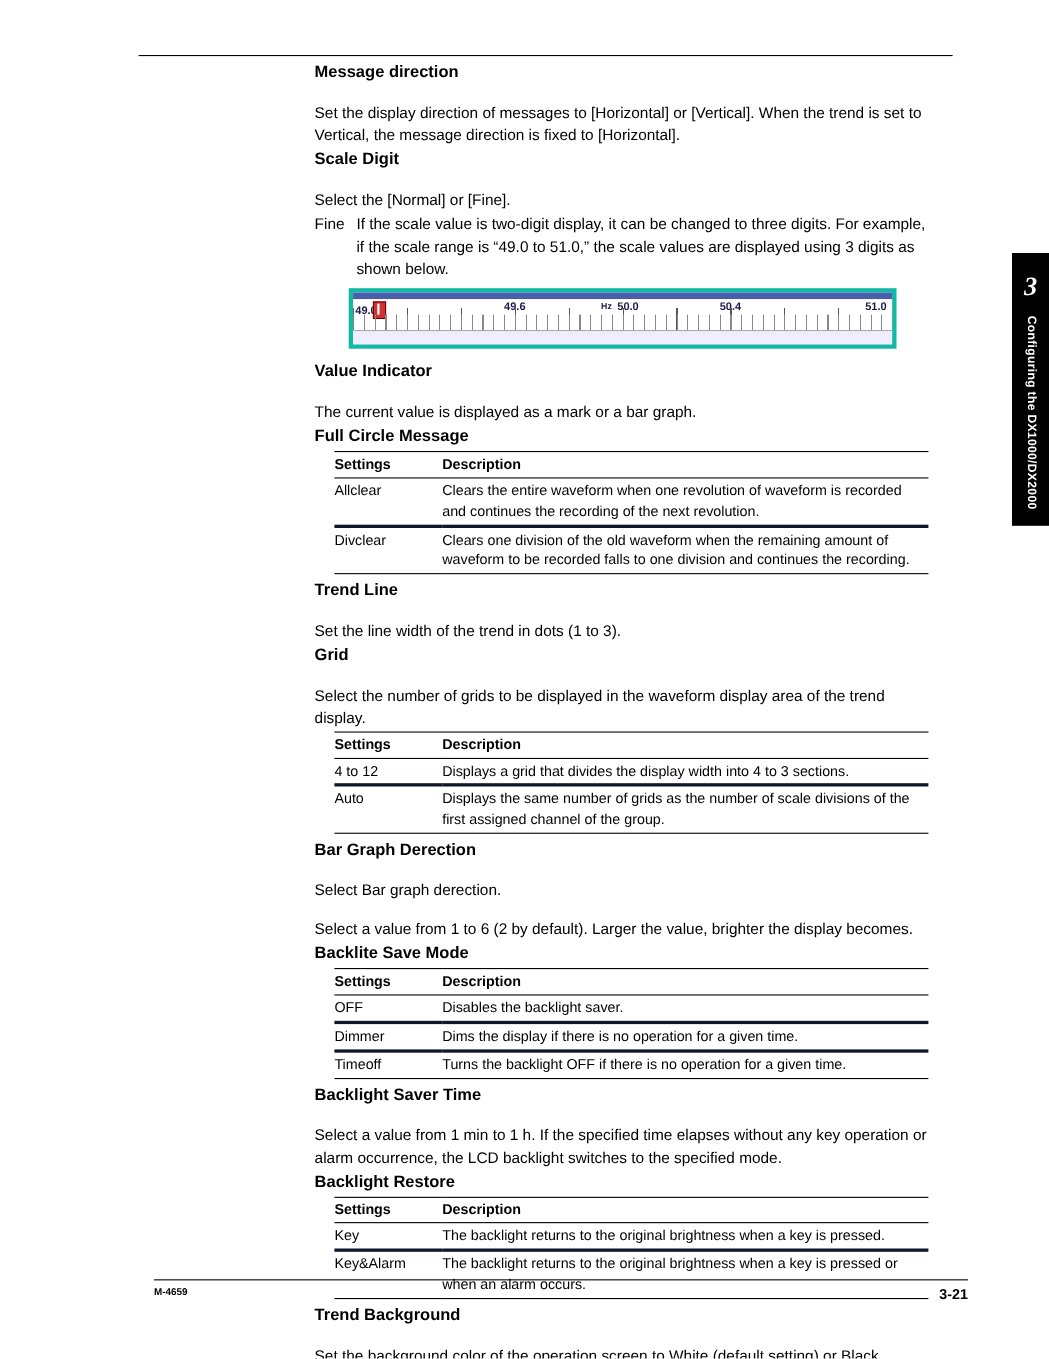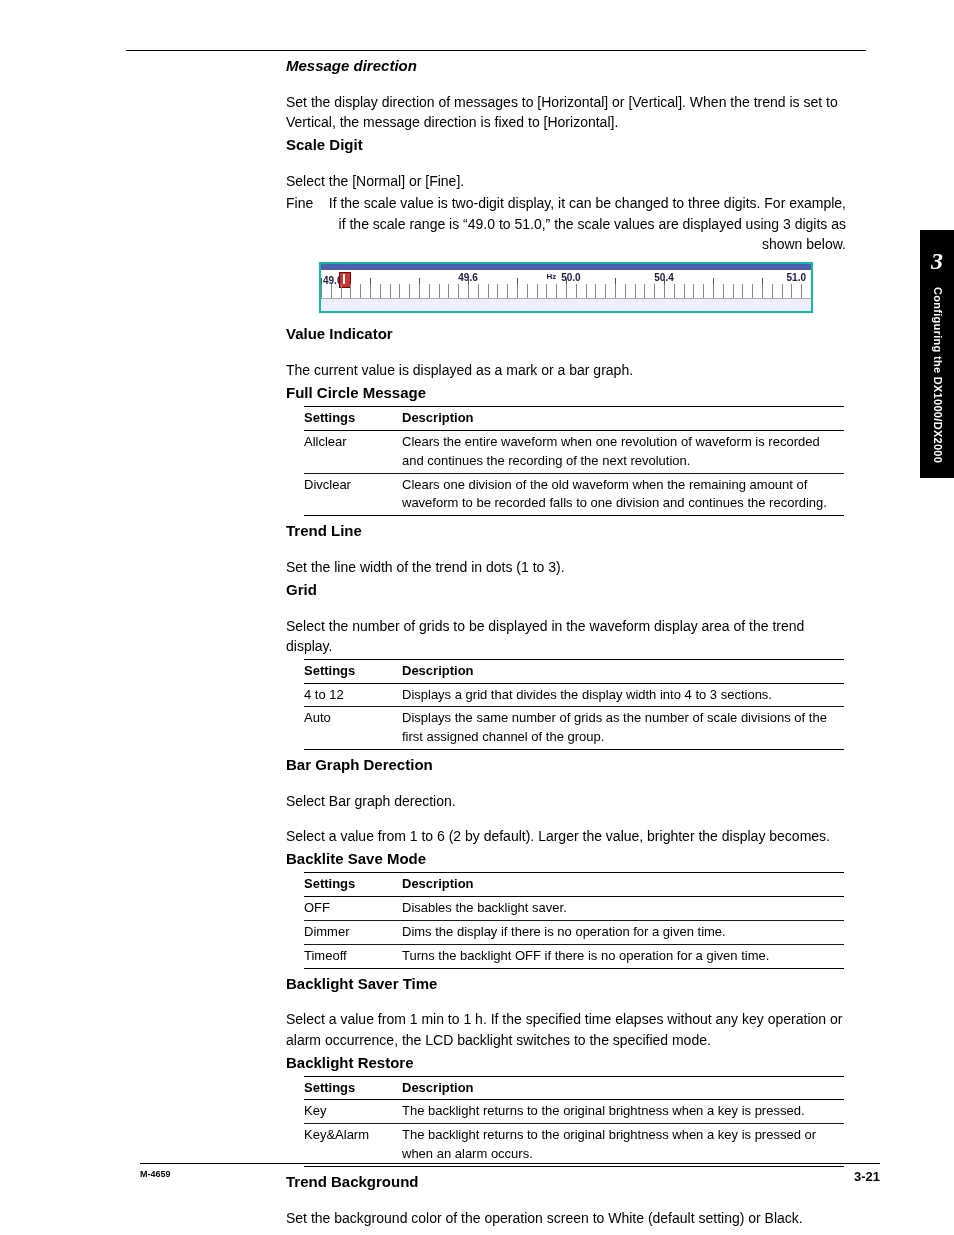--- a/index.html
+++ b/index.html
@@ -34,44 +34,44 @@
   .content {
     margin-left: 160px;
     width: 560px;
   }
   .sec-title {
     font-weight: bold;
     font-size: 15px;
     margin-top: 0;
     margin-bottom: 1px;
   }
-  .sec-title.first { margin-top: 0; font-style: italic; }
+  .sec-title.first { margin-top: 0; }
   p.body { margin: 15px 0 2px 0; }
   .indent-block { margin: 0; }
   .indent-block .row { display: flex; }
   .indent-block .lbl { width: 38px; flex: none; }
-  .indent-block .txt { flex: 1; text-align: right; }
+  .indent-block .txt { flex: 1; }
 
   table.settings {
     border-collapse: collapse;
     width: 540px;
     margin: 2px 0 4px 18px;
     font-size: 13px;
   }
   table.settings th {
     text-align: left;
     font-weight: bold;
     padding: 2px 6px 2px 0;
     border-bottom: 1.5px solid #000;
   }
   table.settings thead tr { border-top: 1.5px solid #000; }
   table.settings td {
     padding: 2px 6px 2px 0;
     vertical-align: top;
-    border-bottom: 1px solid #0f172a;
+    border-bottom: 3px solid #0f172a;
   }
   table.settings tr:last-child td { border-bottom: 1.5px solid #000; }
   table.settings th.c1, table.settings td.c1 { width: 92px; }
 
   
   .side-tab {
     position: absolute;
     right: 0;
     top: 230px;
     width: 34px;
@@ -93,21 +93,21 @@
     font-size: 11px;
     font-weight: bold;
     letter-spacing: 0.3px;
     margin: 0 auto;
   }
 
   
   .scalefig {
     width: 490px;
     margin: 8px auto 10px auto;
-    border: 2px solid #14b8a6;
+    border: 4px solid #14b8a6;
   }
   .scalefig .topbar { height: 5px; background: #4b5fb0; border-bottom:1px solid #5a5a8a;}
   .scalefig .ruler {
     position: relative;
     height: 28px;
     background: #fff;
     border-bottom:1px solid #aaa;
   }
   .scalefig .ticks {
     position:absolute; left:0; right:0; bottom:0; height:14px;

